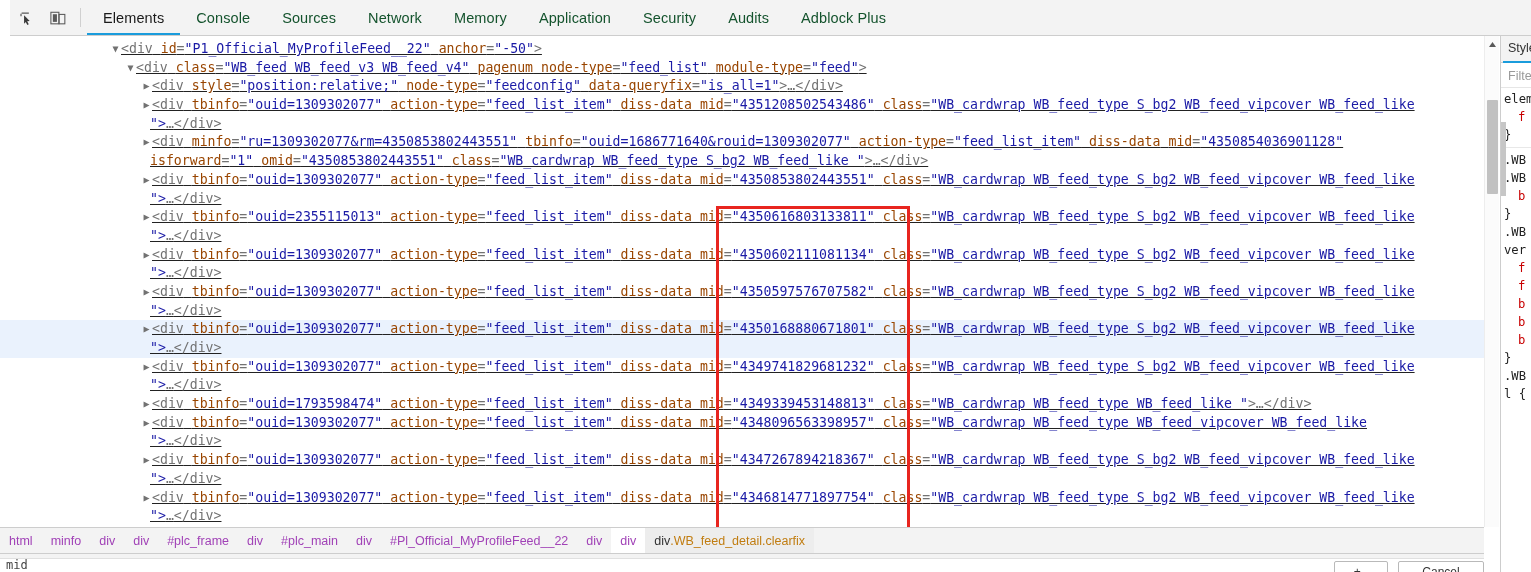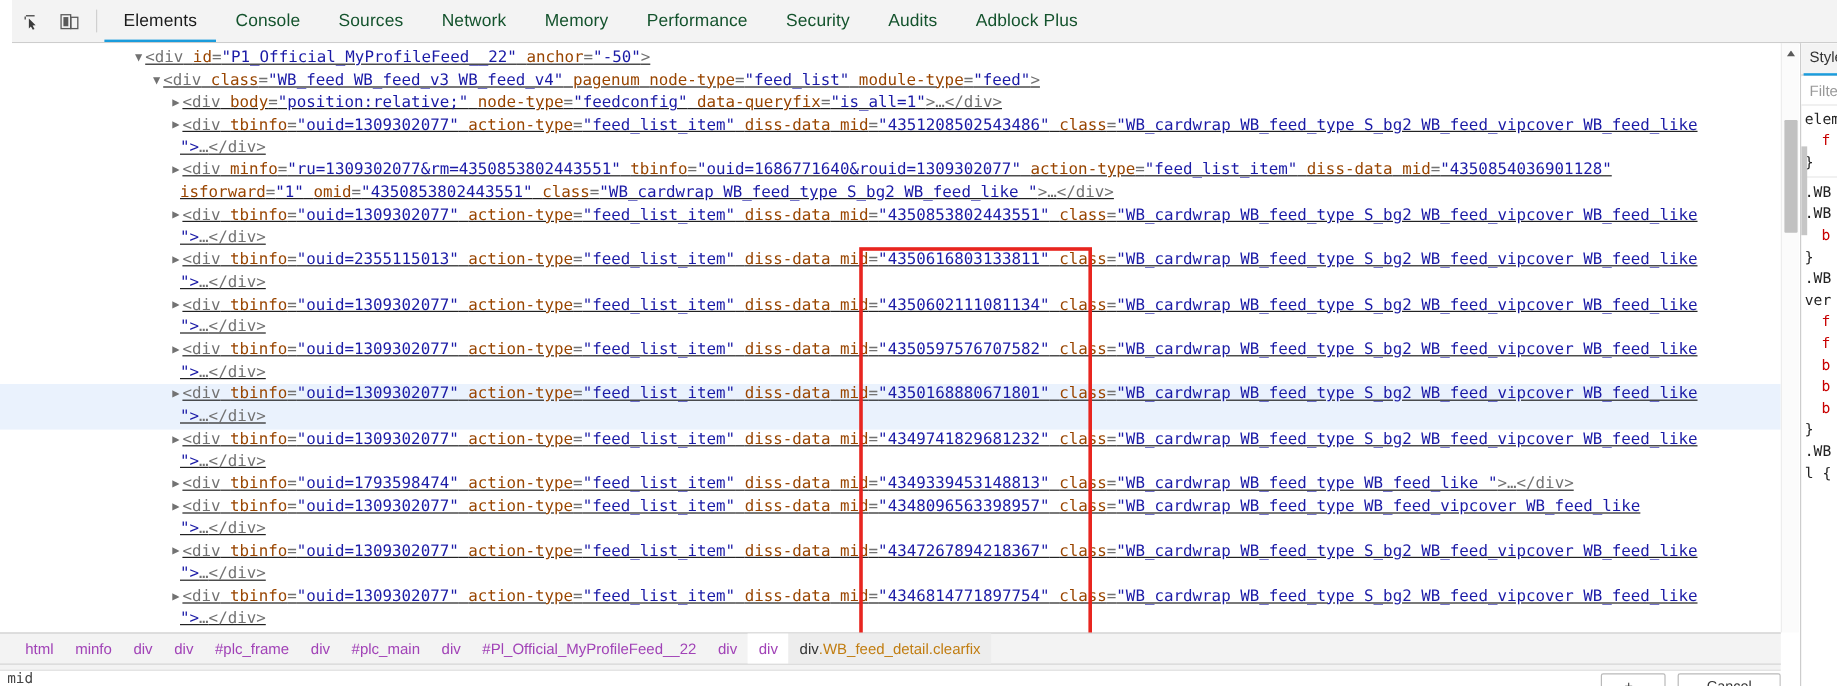--- a/index.html
+++ b/index.html
@@ -123,21 +123,21 @@
     position: absolute;
     top: 527px; left: 0;
     width: 1484px; height: 27px;
     background: #f3f3f3;
     border-top: 1px solid #cdcdcd;
     border-bottom: 1px solid #cdcdcd;
     display: flex; align-items: center;
     font-family: "Liberation Sans", sans-serif;
     font-size: 12.5px;
     overflow: hidden;
-    padding-left: 12px;
+    padding-left: 0;
   }
   .crumb {
     padding: 0 9px; height: 27px;
     display: flex; align-items: center;
     color: #a142b7;
     white-space: nowrap;
     cursor: pointer;
   }
   .crumb.selected {
     background: #fff;
@@ -266,21 +266,21 @@
       <rect x="3.2" y="3.2" width="4.6" height="8.6" fill="#5a5a5a"></rect>
     </svg>
   </div>
   <div class="toolbar-sep"></div>
   <div id="panel-tabs">
       <div class="panel-tab selected">Elements</div>
       <div class="panel-tab">Console</div>
       <div class="panel-tab">Sources</div>
       <div class="panel-tab">Network</div>
       <div class="panel-tab">Memory</div>
-      <div class="panel-tab">Performance</div>
+      <div class="panel-tab">Application</div>
       <div class="panel-tab">Security</div>
       <div class="panel-tab">Audits</div>
       <div class="panel-tab">Adblock Plus</div>
     </div>
 </div>
 
 <div id="elements-panel">
   <div id="dom-tree">
 
     <div class="node">
@@ -297,21 +297,21 @@
         <span class="attrn">class</span><span class="punc">=</span><span class="attrv">"WB_feed WB_feed_v3 WB_feed_v4"</span>
         <span class="attrn">pagenum</span>
         <span class="attrn">node-type</span><span class="punc">=</span><span class="attrv">"feed_list"</span>
         <span class="attrn">module-type</span><span class="punc">=</span><span class="attrv">"feed"</span><span class="punc">&gt;</span>
       </div>
     </div>
 
     <div class="node">
       <div class="node-line i3">
         <span class="tw">▶</span><span class="punc">&lt;div</span>
-        <span class="attrn">body</span><span class="punc">=</span><span class="attrv">"position:relative;"</span>
+        <span class="attrn">style</span><span class="punc">=</span><span class="attrv">"position:relative;"</span>
         <span class="attrn">node-type</span><span class="punc">=</span><span class="attrv">"feedconfig"</span>
         <span class="attrn">data-queryfix</span><span class="punc">=</span><span class="attrv">"is_all=1"</span><span class="punc">&gt;</span><span class="ellip">…</span><span class="punc">&lt;/div&gt;</span>
       </div>
     </div>
 
     <div id="feed-rows">
         <div class="node">
           <div class="node-line i3"><span class="tw">▶</span><span class="punc">&lt;div</span> <span class="attrn">tbinfo</span><span class="punc">=</span><span class="attrv">"ouid=1309302077"</span> <span class="attrn">action-type</span><span class="punc">=</span><span class="attrv">"feed_list_item"</span> <span class="attrn">diss-data</span> <span class="attrn">mid</span><span class="punc">=</span><span class="attrv">"4351208502543486"</span> <span class="attrn">class</span><span class="punc">=</span><span class="attrv">"WB_cardwrap WB_feed_type S_bg2 WB_feed_vipcover WB_feed_like</span></div>
           <div class="node-line wrapline cont1"><span class="attrv">"&gt;</span><span class="ellip">…</span><span class="punc">&lt;/div&gt;</span></div>
         </div>

